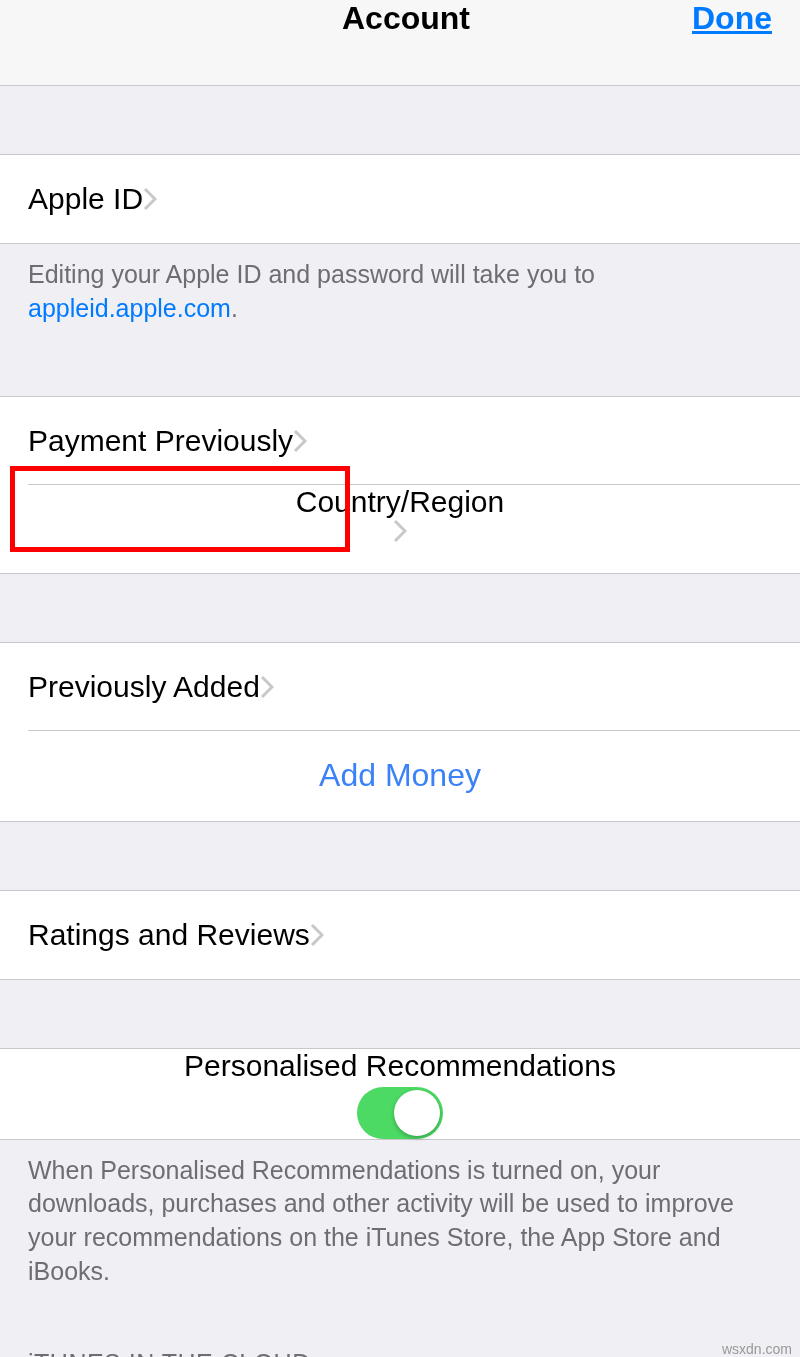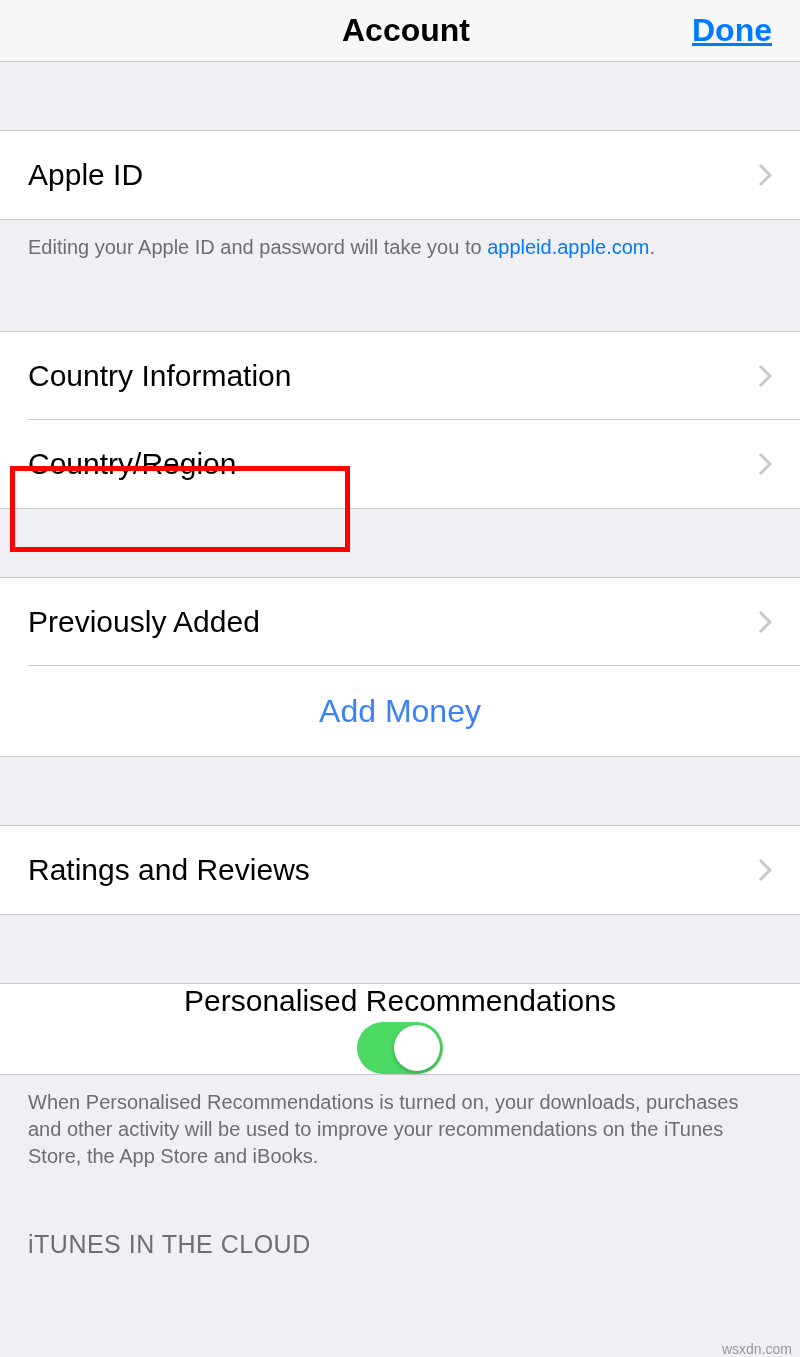--- a/index.html
+++ b/index.html
@@ -8,25 +8,25 @@
       box-sizing: border-box;
       font-family: -apple-system, "Helvetica Neue", Helvetica, Arial, sans-serif;
     }
     body {
       width: 800px;
       height: 1357px;
       background: #EFEFF4;
       position: relative;
     }
     .header {
-      height: 62px;
+      height: 86px;
       background: #F7F7F8;
       border-bottom: 1px solid #C8C7CC;
       display: flex;
-      align-items: center;
+      align-items: flex-start;
       justify-content: center;
       position: relative;
       padding-left: 12px;
     }
     .header-title {
       font-size: 32px;
       font-weight: 600;
       color: #000;
     }
     .done-button {
@@ -47,26 +47,26 @@
     .group {
       background: #FFFFFF;
       border-top: 1px solid #C8C7CC;
       border-bottom: 1px solid #C8C7CC;
     }
     .row {
       height: 88px;
       padding: 0 28px;
       display: flex;
       align-items: center;
-      justify-content: space-between;
       position: relative;
       cursor: pointer;
     }
     .row + .row {
       border-top: 1px solid #C8C7CC;
+      flex-direction: column;
     }
     .row.sep-inset + .row {
       border-top: none;
     }
     .row.sep-inset::after {
       content: "";
       position: absolute;
       left: 28px;
       right: 0;
       bottom: 0;
@@ -80,21 +80,21 @@
     .chevron {
       width: 14px;
       height: 24px;
       flex-shrink: 0;
     }
     .chevron svg {
       display: block;
     }
     .footer-text {
       padding: 14px 28px 20px 28px;
-      font-size: 20px;
+      font-size: 25px;
       line-height: 1.35;
       color: #6D6D72;
     }
     .footer-link {
       color: #007AFF;
     }
     .highlight-box {
       position: absolute;
       border: 5px solid #FF0000;
       pointer-events: none;
@@ -170,21 +170,21 @@
   </div>
 </div>
 <div class="footer-text">
   <span>Editing your Apple ID and password will take you to </span><span class="footer-link">appleid.apple.com</span><span>.</span>
 </div>
 
 <div style="height:50px"></div>
 
 <div class="group">
   <div class="row sep-inset">
-    <div class="row-label">Country Information</div>
+    <div class="row-label">Payment Previously</div>
     <div class="chevron">
       <svg width="14" height="24" viewBox="0 0 14 24">
           <polyline points="2,2 12,12 2,22" fill="none" stroke="#C7C7CC" stroke-width="3"></polyline>
         </svg>
     </div>
   </div>
   <div class="row" style="position:relative;">
     <div class="row-label">Country/Region</div>
     <div class="chevron">
       <svg width="14" height="24" viewBox="0 0 14 24">

